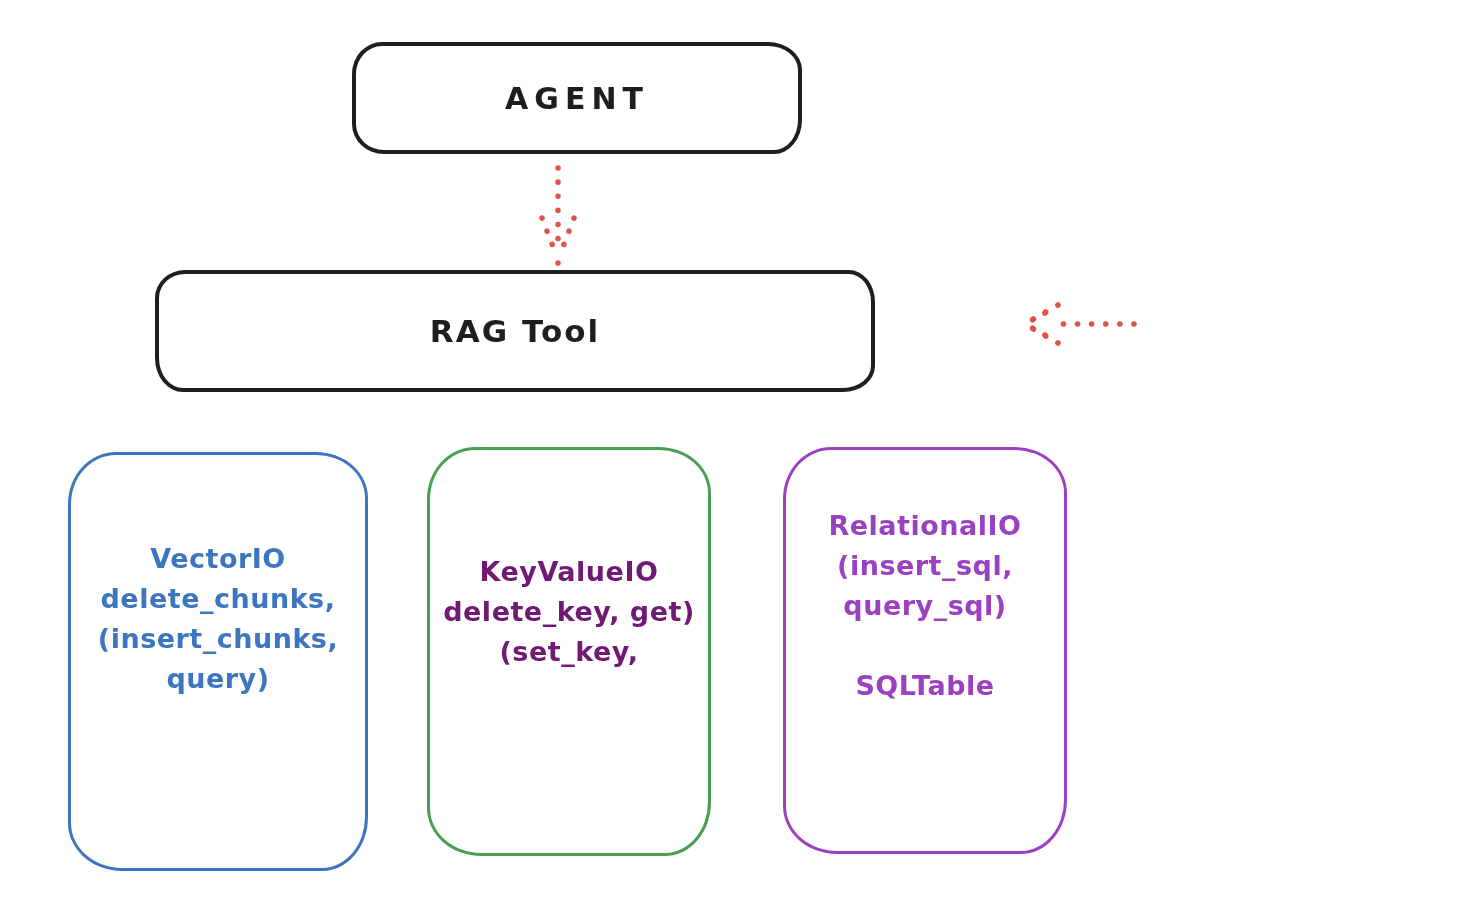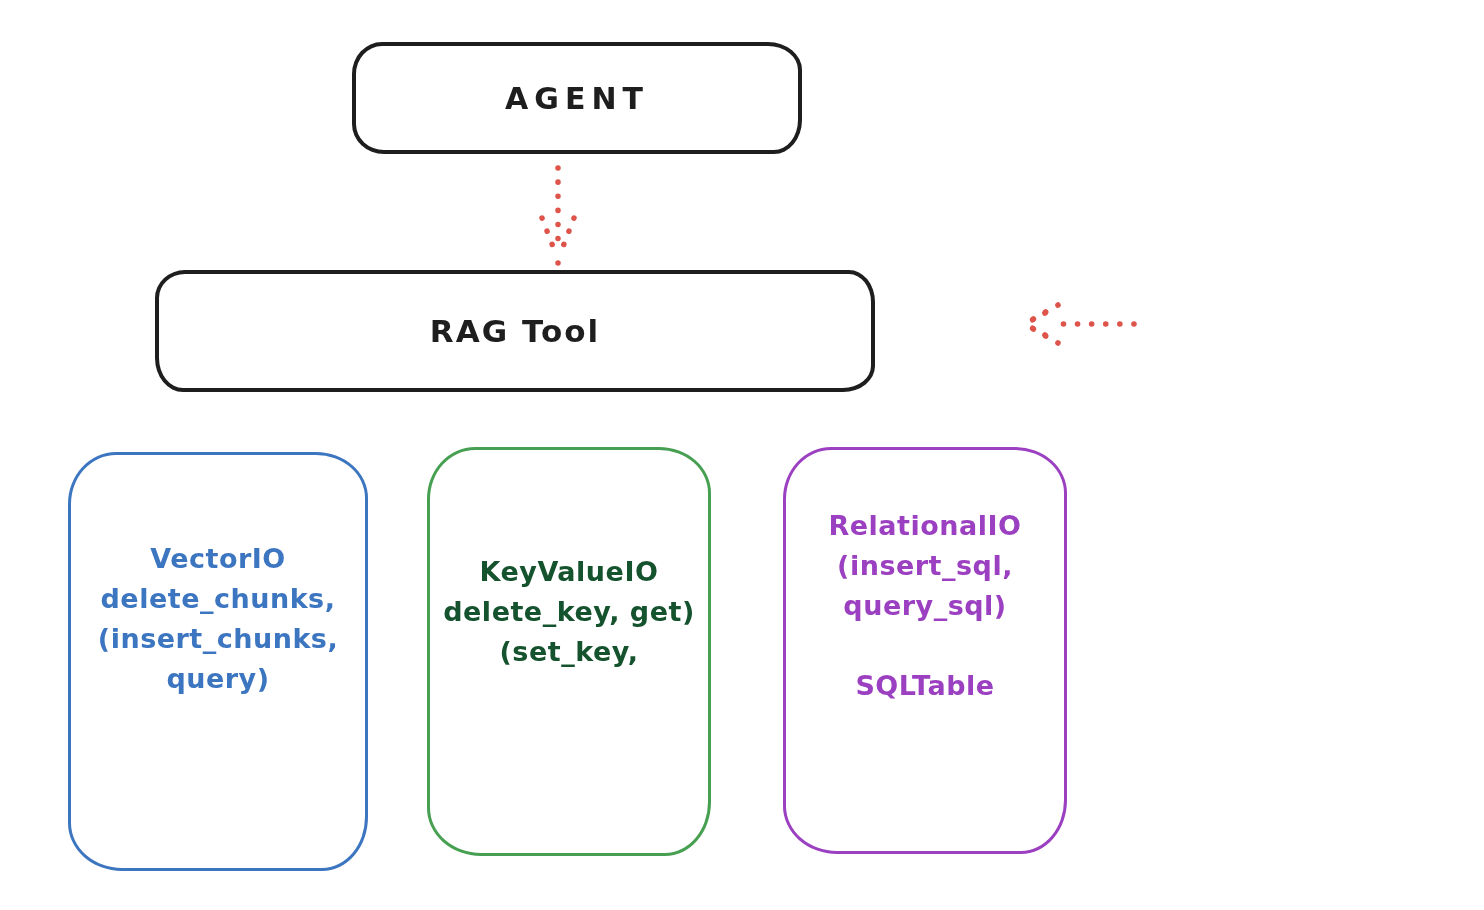--- a/index.html
+++ b/index.html
@@ -49,21 +49,21 @@
     flex-direction: column;
     justify-content: flex-start;
     text-align: center;
     font-weight: 700;
     font-size: 27px;
     line-height: 40px;
     letter-spacing: 0.5px;
   }
   .backend .index-label { margin-top: 40px; }
   .b0 { left: 68px;  top: 452px; width: 300px; height: 419px; padding-top: 84px;  border-color: #3d76c0; color: #3d76c0; }
-  .b1 { left: 427px; top: 447px; width: 284px; height: 409px; padding-top: 102px; border-color: #47a052; color: #14532d; }
+  .b1 { left: 427px; top: 447px; width: 284px; height: 409px; padding-top: 102px; border-color: #47a052; color: #701a75; }
   .b2 { left: 783px; top: 447px; width: 284px; height: 407px; padding-top: 56px; border-color: #9c40c2; color: #9c40c2; }
   
   .annotation {
     position: absolute;
     left: 1135px; top: 281px; width: 340px;
     text-align: center;
     color: #c94536;
     font-weight: 700;
     font-size: 28px;
     line-height: 38px;

